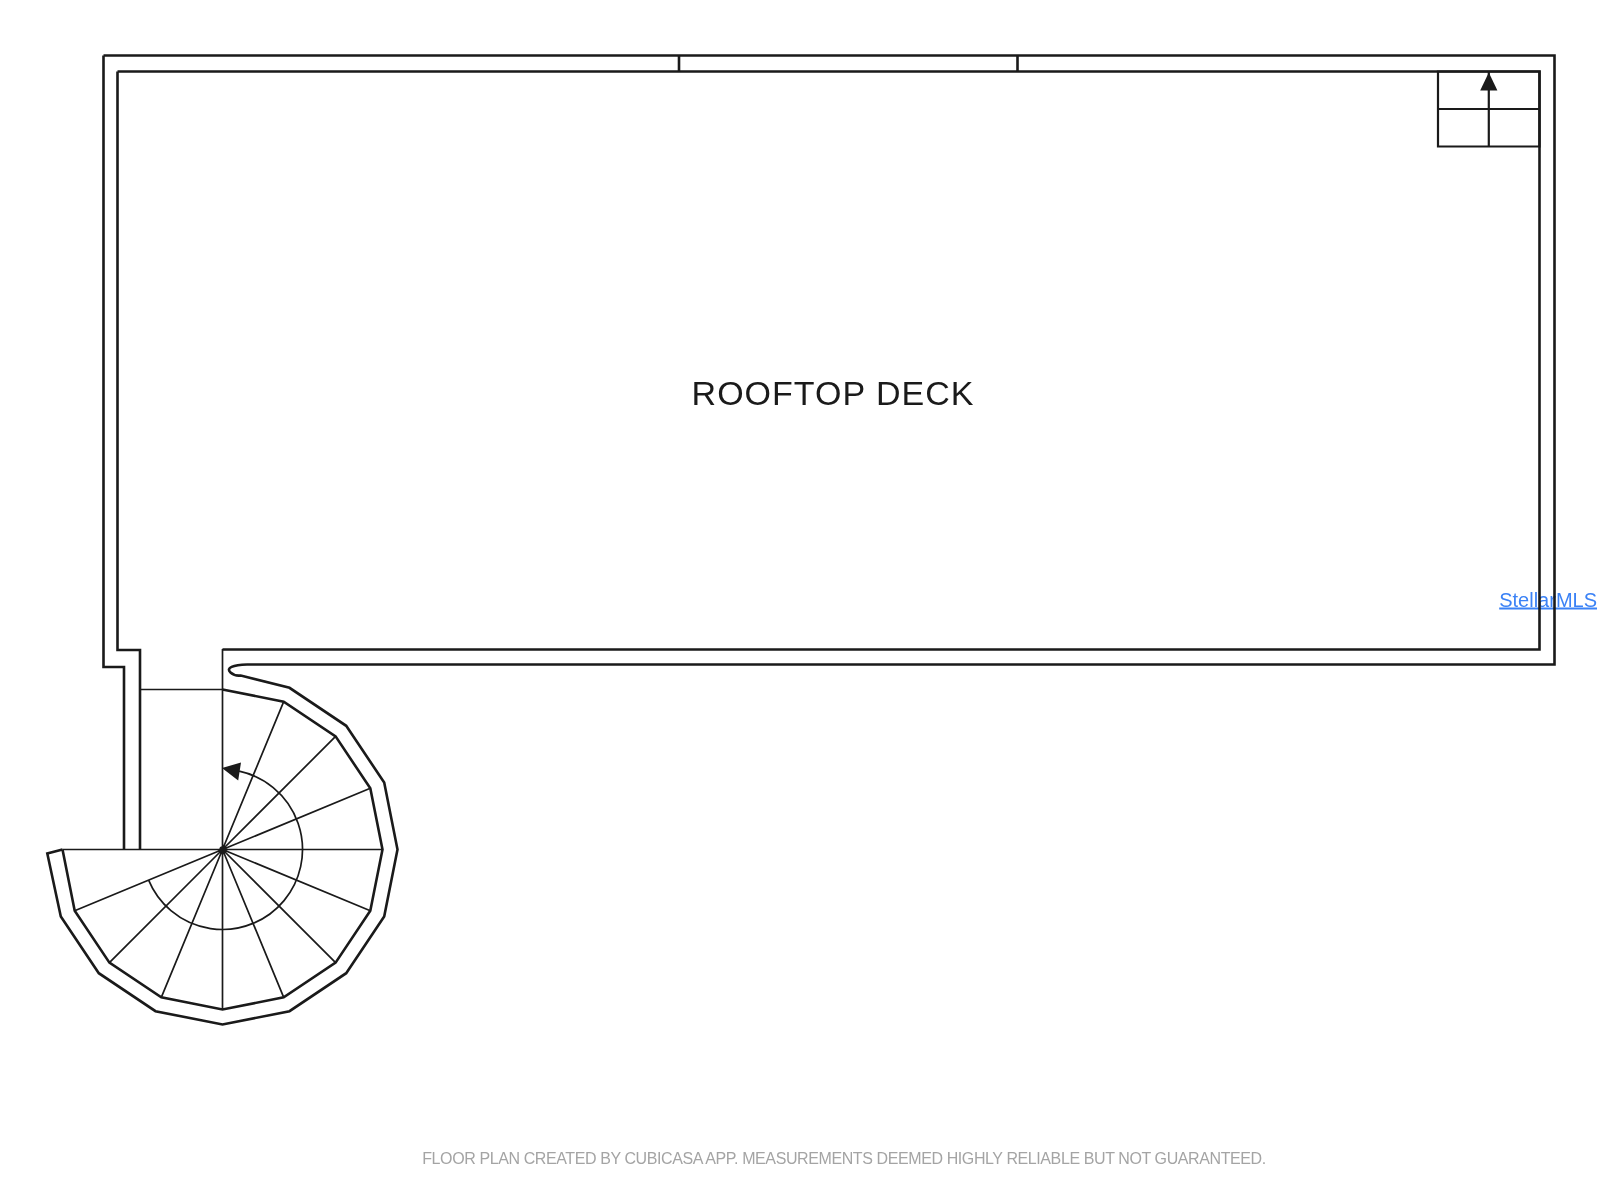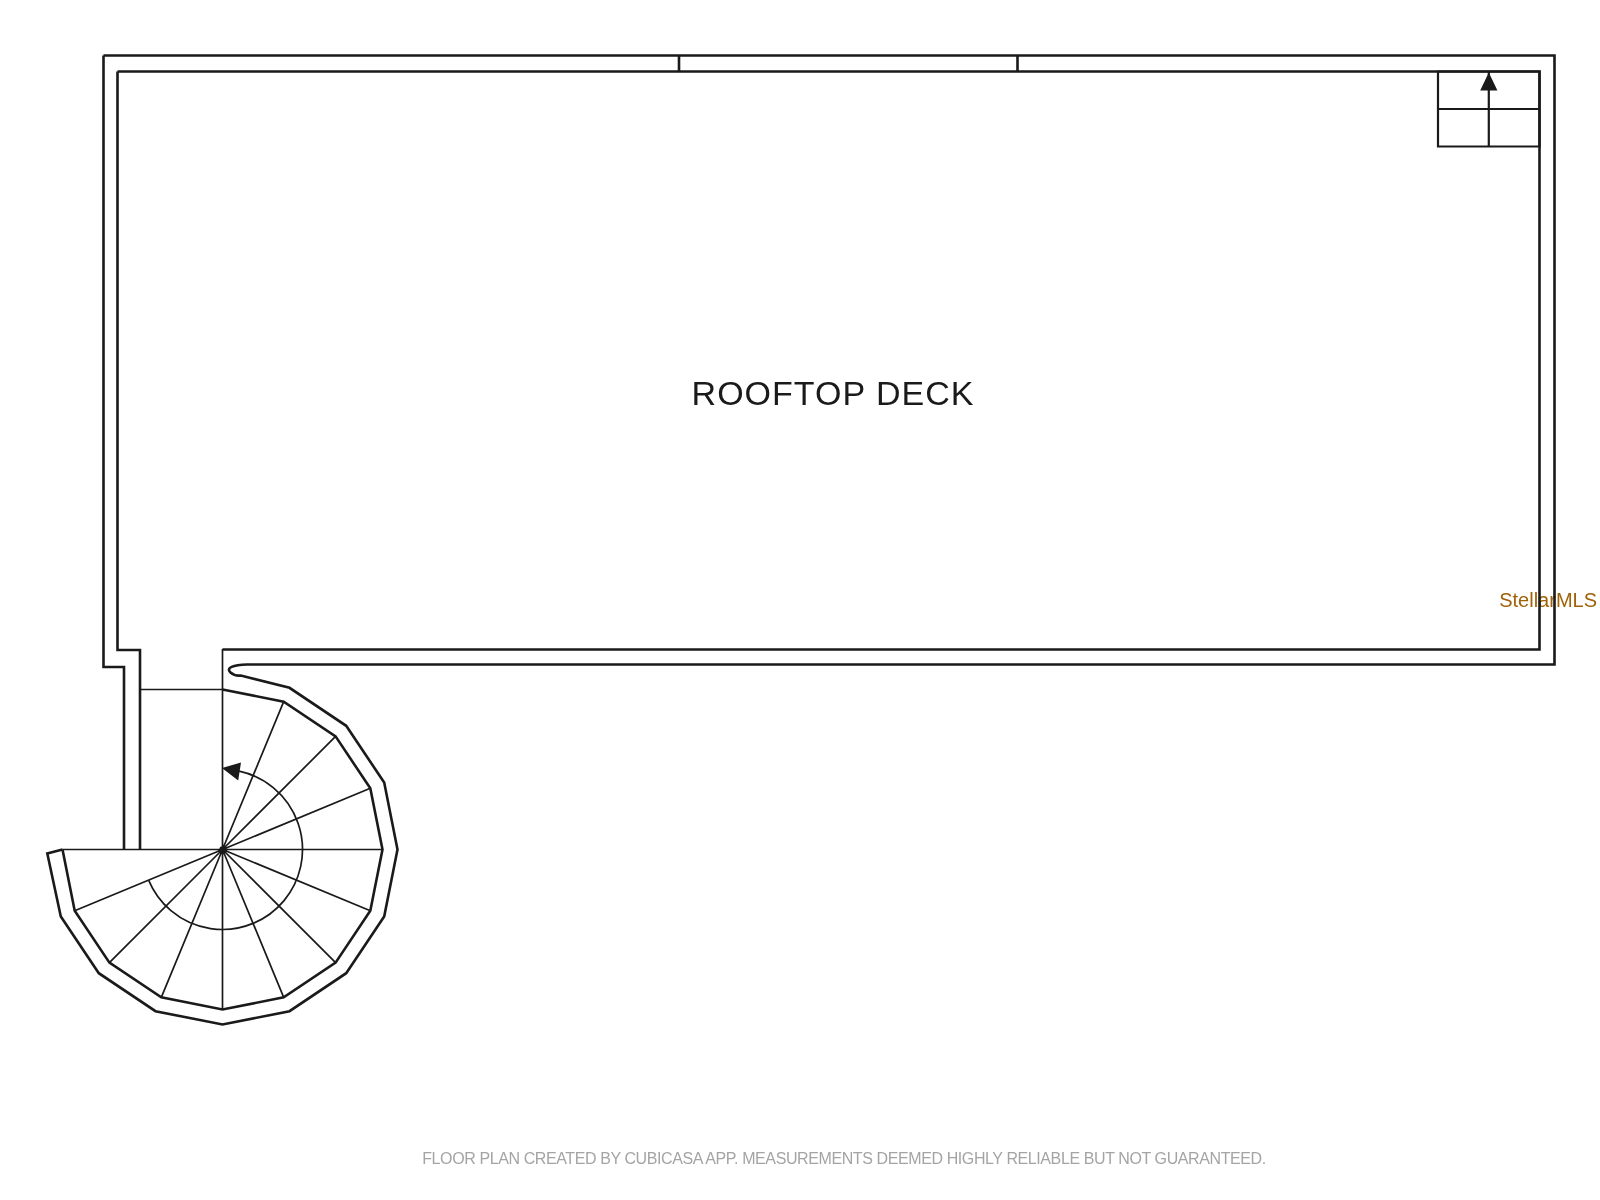--- a/index.html
+++ b/index.html
@@ -23,23 +23,24 @@
     white-space: nowrap;
     z-index: 3;
     margin-top: 48px;
   }
   .watermark {
     position: absolute;
     left: 1597px;
     top: 600px;
     transform: translate(-100%, -50%);
     font-size: 20px;
-    color: #a16207;
+    color: #3b82f6;
     white-space: nowrap;
     z-index: 1;
+    text-decoration: underline;
   }
   .footer-note {
     position: absolute;
     left: 800px;
     top: 1150px;
     transform: translateX(-50%);
     font-size: 16px;
     letter-spacing: -0.4px;
     color: #a4a4a4;
     white-space: nowrap;

